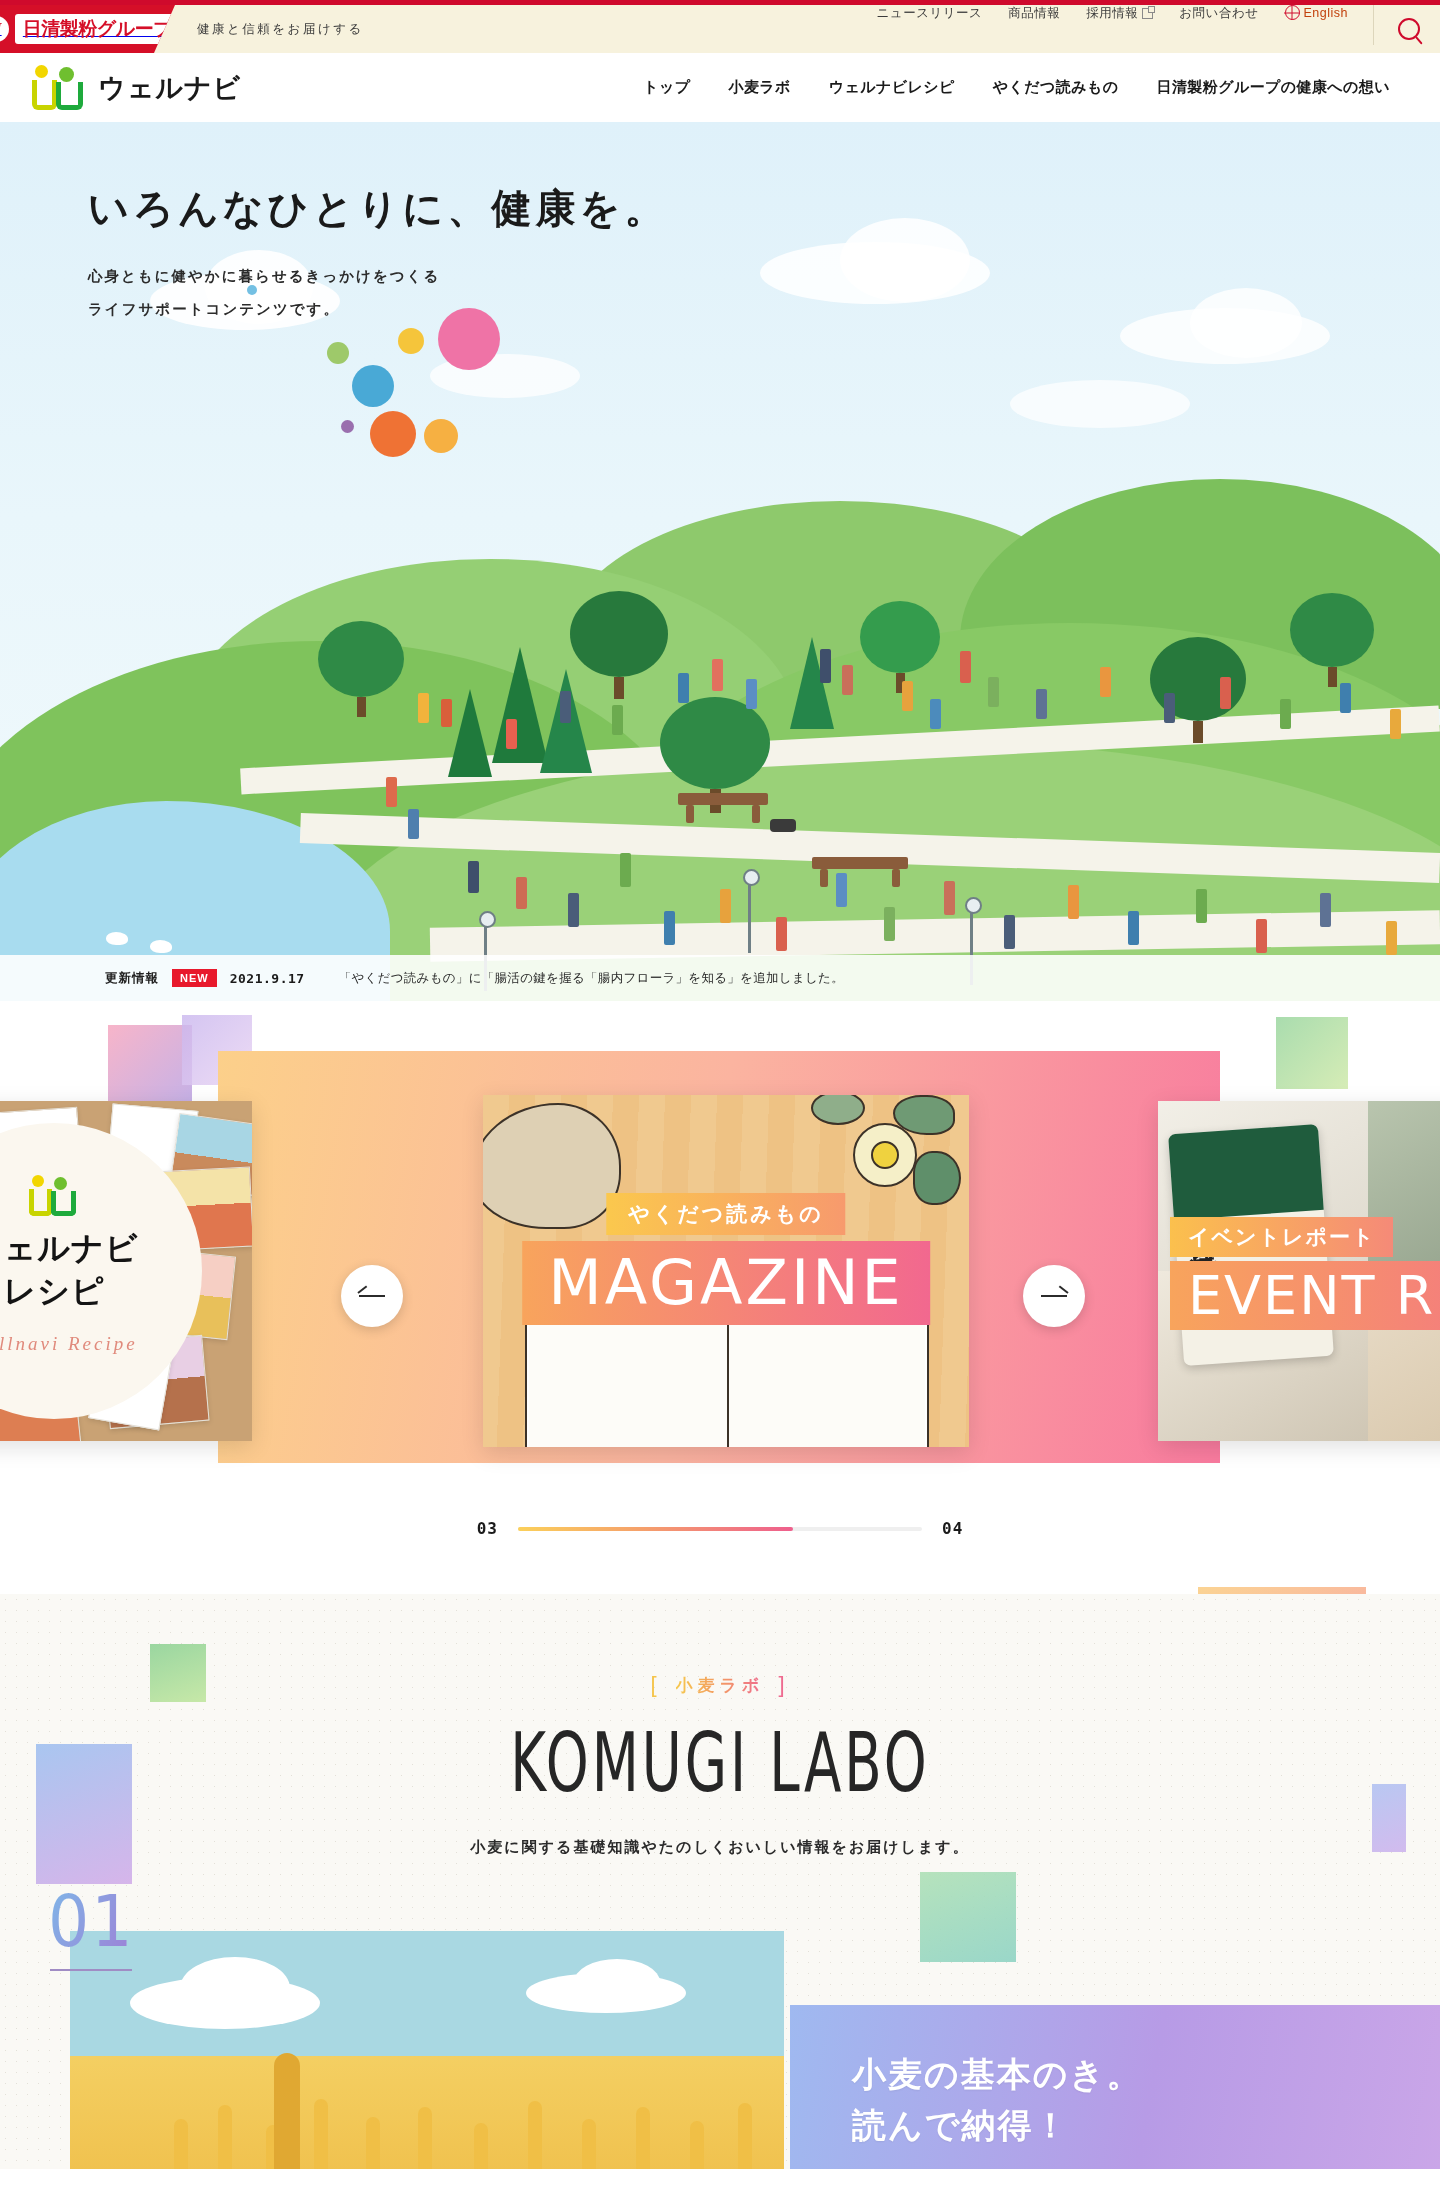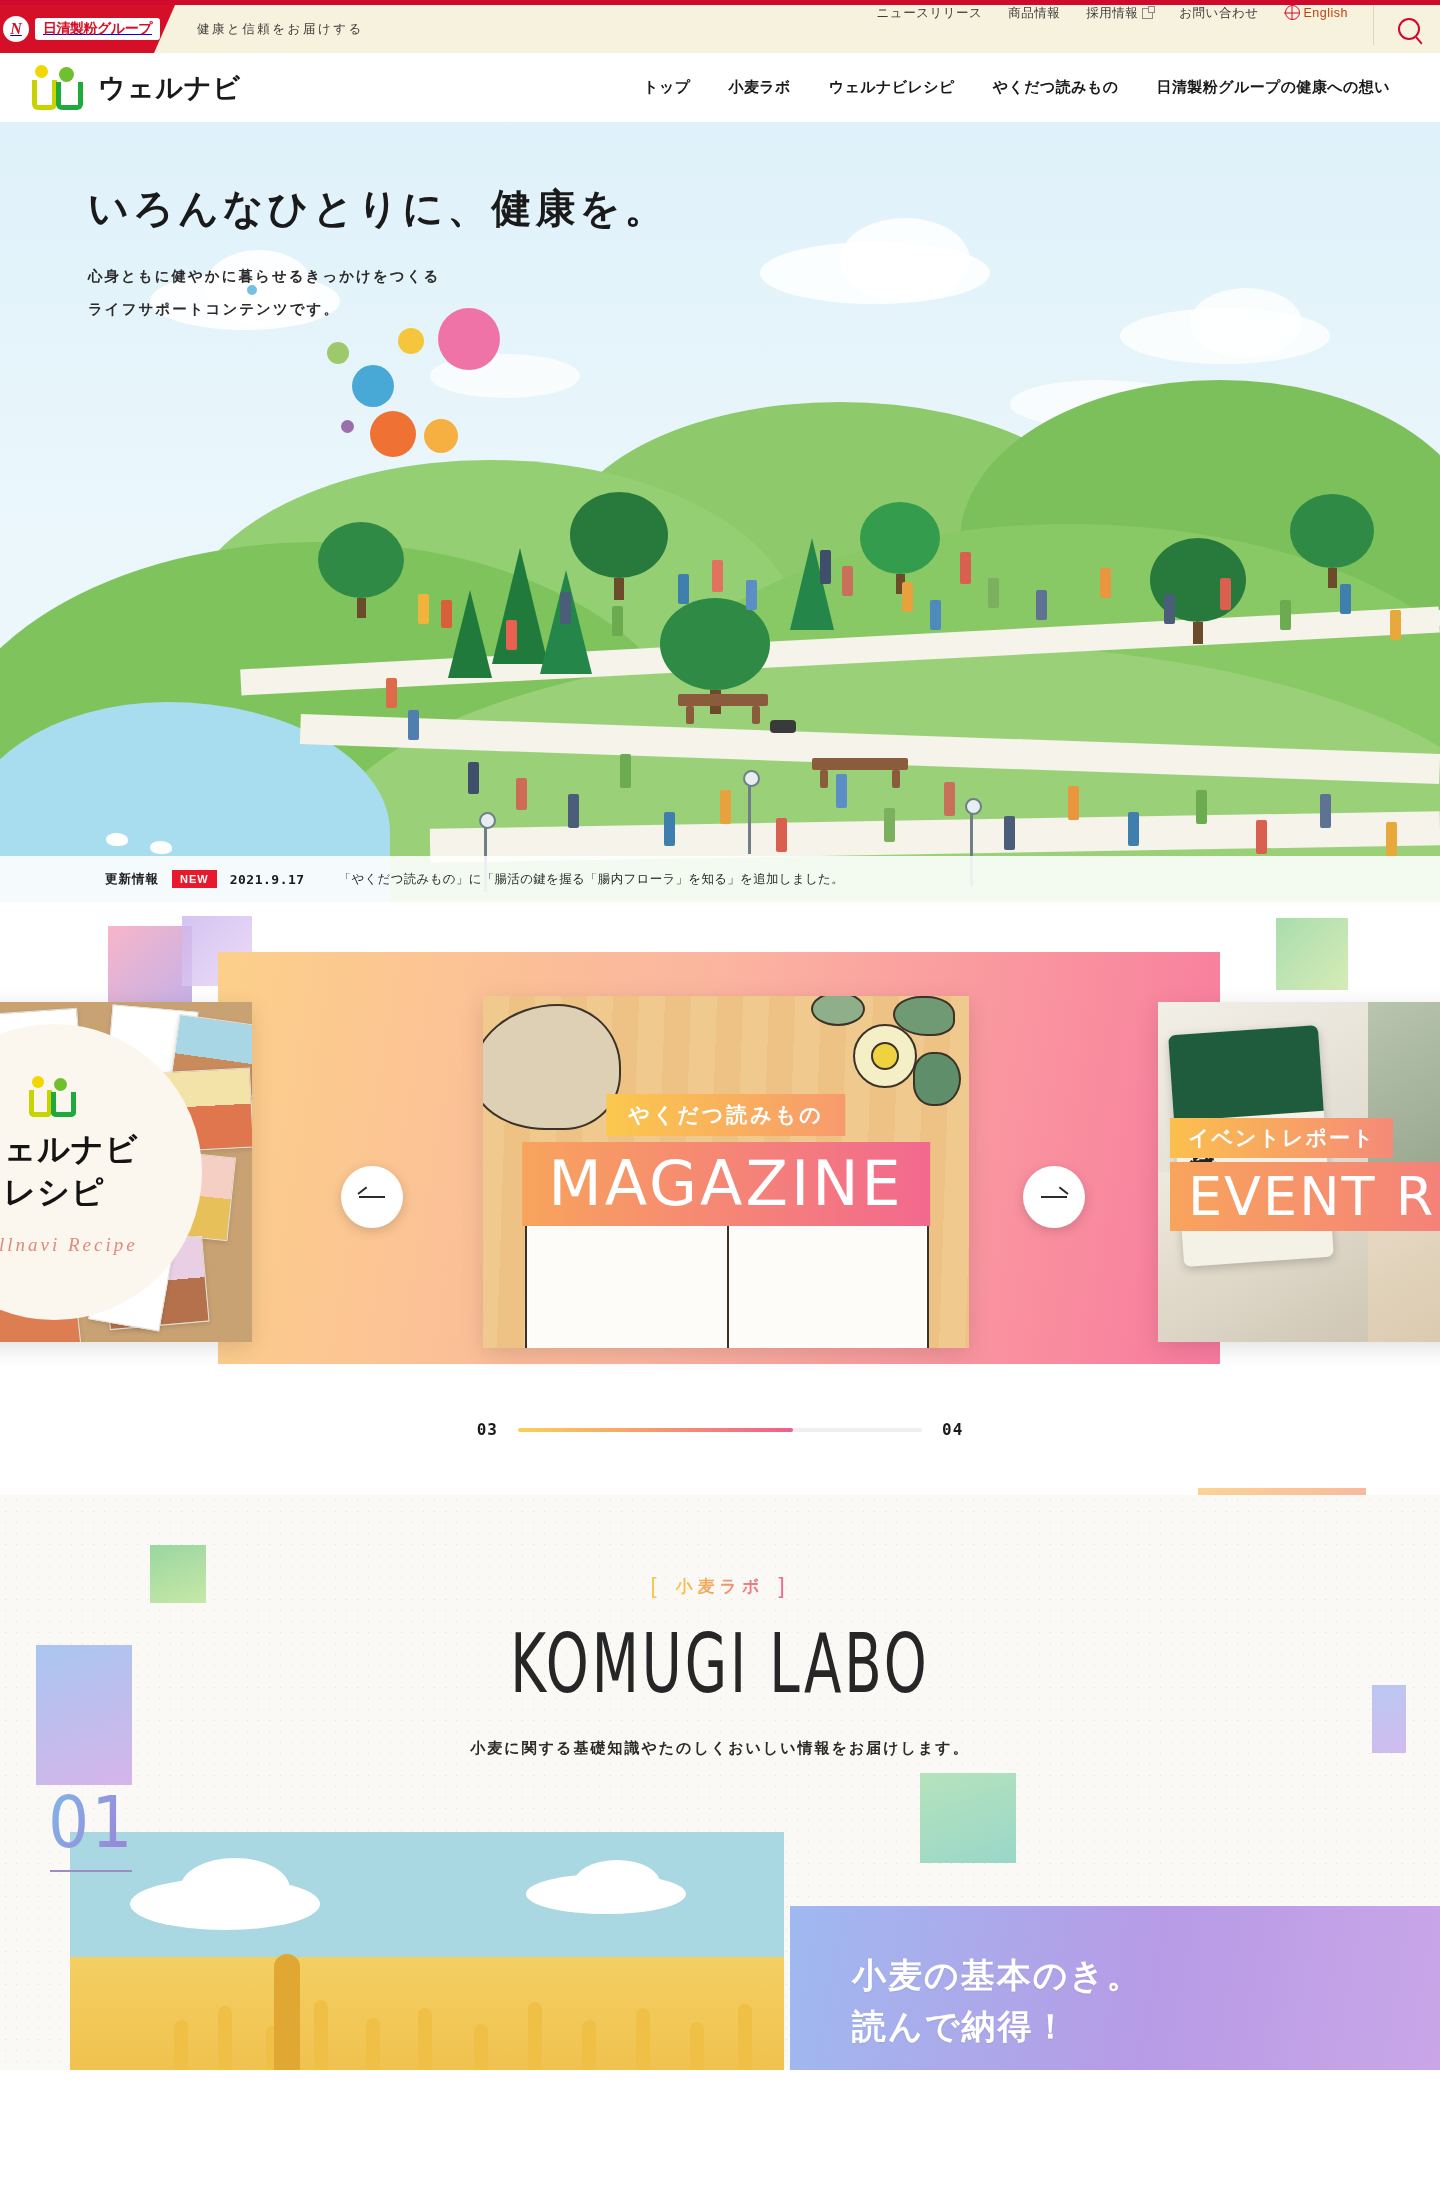--- a/index.html
+++ b/index.html
@@ -24,21 +24,21 @@
     display:flex; align-items:center; justify-content:center;
     clip-path:polygon(0 0, 100% 0, 88% 100%, 0 100%);
   }
   .group-logo-inner { display:flex; align-items:center; gap:6px; transform:translateX(-6px); }
   .gl-circle {
     width:26px;height:26px;border-radius:50%;background:#fff;color:#d50f28;
     display:flex;align-items:center;justify-content:center;
     font-size:16px;font-weight:bold;font-style:italic;font-family:"Liberation Serif",serif;
   }
   .gl-pill {
-    background:#fff;color:#d50f28;font-size:14px;font-weight:bold;
+    background:#fff;color:#d50f28;font-size:19px;font-weight:bold;
     padding:2px 8px;border-radius:3px;letter-spacing:-.5px;white-space:nowrap;
   }
   .util-tagline { font-size:12.5px; color:#3b3b3b; letter-spacing:2.5px; margin-left:22px; }
   .util-right { margin-left:auto; display:flex; align-items:flex-start; height:48px; }
   .util-link {
     font-size:12.5px; color:#3b3b3b; text-decoration:none; margin:0 13px;
     letter-spacing:.5px; white-space:nowrap; display:flex; align-items:center; gap:4px;
   }
   .ext-icon {
     display:inline-block;width:11px;height:11px;border:1px solid #8a8a8a;position:relative;
@@ -80,21 +80,21 @@
     font-family:"DejaVu Sans","Liberation Sans",sans-serif;
   }
   .mainnav { margin-left:auto; display:flex; align-items:center; gap:38px; padding-right:18px; }
   .nav-item {
     font-size:15px;font-weight:700;color:#1a1a1a;text-decoration:none;white-space:nowrap;
     letter-spacing:.4px;
   }
 
   
   .hero {
-    position:relative; height:780px; overflow:hidden;
+    position:relative; height:879px; overflow:hidden;
     background:linear-gradient(180deg,#dff1fa 0%,#e9f6fb 45%,#f2fafc 100%);
   }
   .hero-sky-clouds { position:absolute; inset:0; }
   .cloud { position:absolute; background:#fff; border-radius:50%; opacity:.9; }
   .hero-copy { position:absolute; left:88px; top:60px; z-index:6; }
   .hero-title {
     font-size:40px; font-weight:700; color:#1a1a1a; letter-spacing:4px; white-space:nowrap;
     font-family:"DejaVu Sans","Liberation Sans",sans-serif; line-height:1.3;
   }
   .hero-sub {

